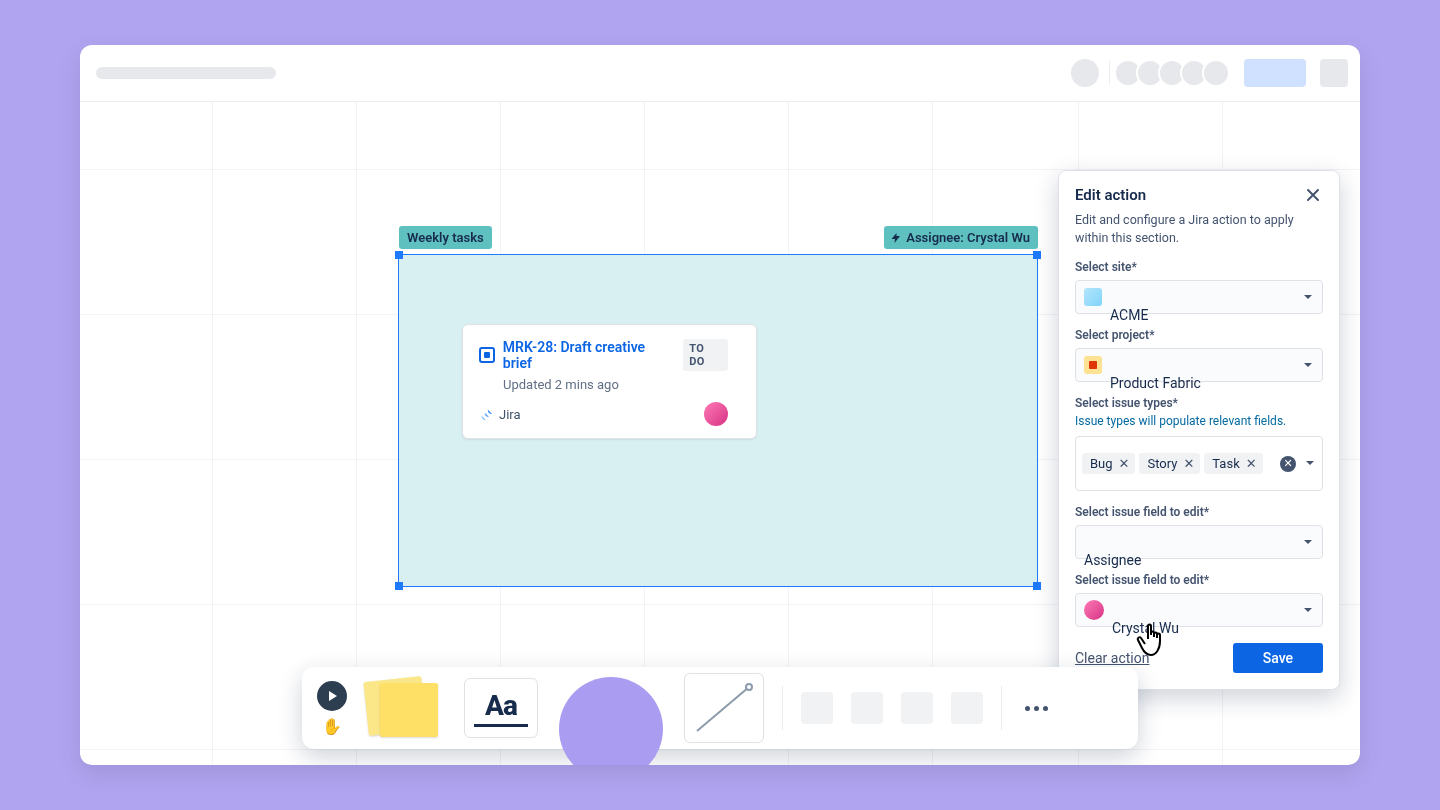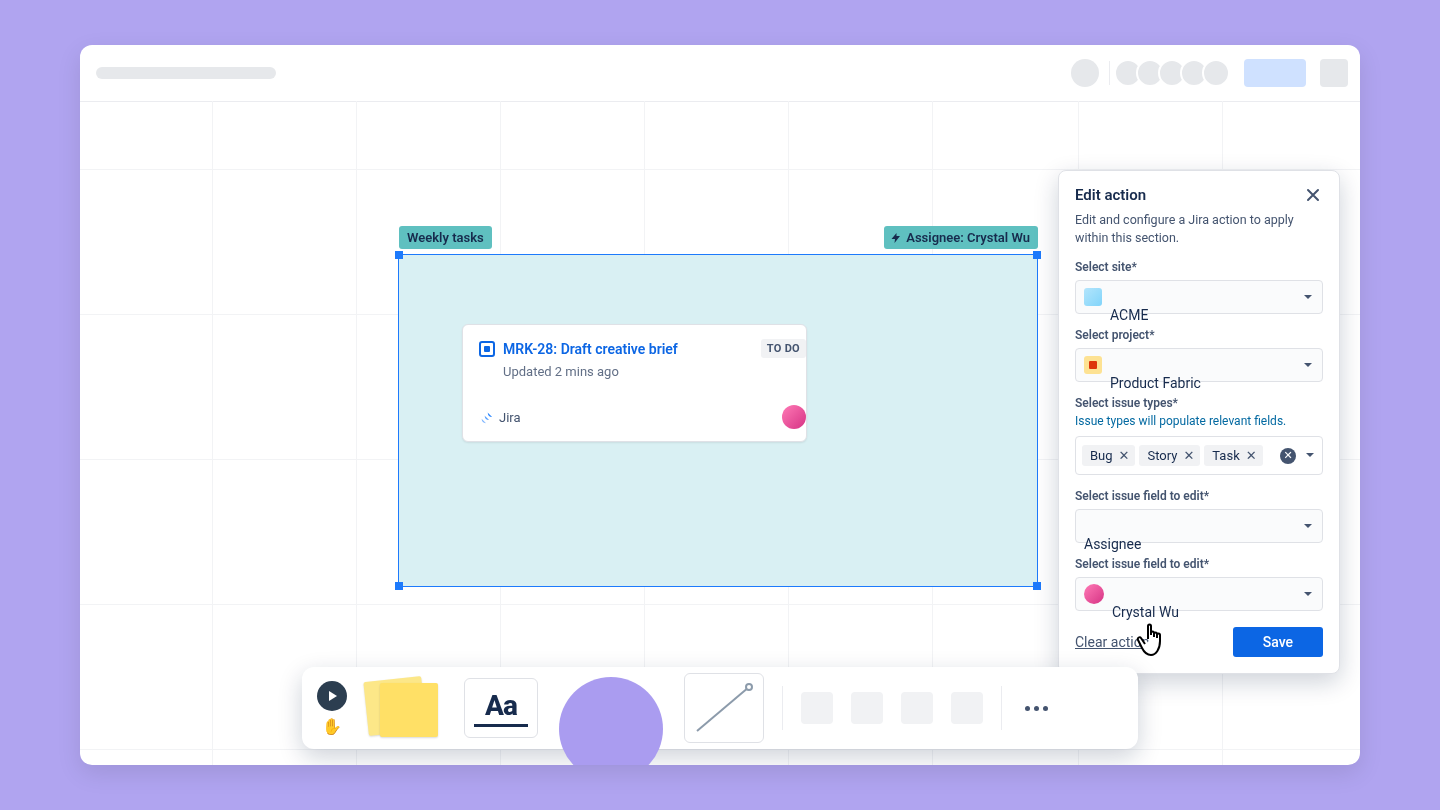--- a/index.html
+++ b/index.html
@@ -17,46 +17,46 @@
 .grid { position:absolute; left:0; top:56px; right:0; bottom:0; }
 .vline, .hline { position:absolute; background:#f2f3f5; }
 .vline { top:0; bottom:0; width:1px; }
 .hline { left:0; right:0; height:1px; }
 .section { position:absolute; left:318px; top:209px; width:640px; height:333px; background:#d9f0f3; border:1.5px solid #1d7afc; }
 .handle { position:absolute; width:8px; height:8px; background:#1d7afc; }
 .h-tl { left:-4px; top:-4px; } .h-tr { right:-4px; top:-4px; } .h-bl { left:-4px; bottom:-4px; } .h-br { right:-4px; bottom:-4px; }
 .label-chip { position:absolute; padding:4px 8px; background:#5fc0c0; color:#172b4d; font-size:13px; font-weight:600; border-radius:3px; }
 .label-left { left:319px; top:181px; }
 .action-chip { position:absolute; right:322px; top:181px; padding:4px 8px 4px 6px; background:#5fc0c0; color:#172b4d; font-size:13px; font-weight:600; border-radius:3px; display:flex; align-items:center; gap:4px; }
-.card { position:absolute; left:382px; top:279px; width:345px; background:#fff; border-radius:6px; border:1px solid #dfe1e6; box-shadow: 0 1px 2px rgba(0,0,0,0.08); padding:14px 0 12px 16px; }
+.card { position:absolute; left:382px; top:279px; width:295px; background:#fff; border-radius:6px; border:1px solid #dfe1e6; box-shadow: 0 1px 2px rgba(0,0,0,0.08); padding:14px 28px 12px 16px; }
 .card-row1 { display:flex; align-items:center; gap:8px; }
 .issue-icon { width:16px; height:16px; border:2px solid #0c66e4; border-radius:3px; position:relative; }
 .issue-icon::after { content:""; position:absolute; inset:3px; background:#0c66e4; border-radius:1px; }
 .card-title { color:#0c66e4; font-weight:600; font-size:14px; }
 .status-lozenge { margin-left:auto; background:#f1f2f4; color:#44546f; font-size:11px; font-weight:700; padding:3px 6px; border-radius:3px; letter-spacing:0.3px; }
 .card-sub { color:#626f86; font-size:13px; margin-top:6px; margin-left:24px; }
-.card-row3 { display:flex; align-items:center; margin-top:26px;justify-content:flex-end; }
+.card-row3 { display:flex; align-items:center; margin-top:10px;justify-content:flex-end; }
 .jira-badge { display:flex; align-items:center; gap:6px; font-size:13px; color:#44546f; }
 .jira-logo { width:14px; height:14px; position:relative; }
 .jira-logo svg { width:14px; height:14px; }
 .card-avatar { margin-left:auto; width:24px; height:24px; border-radius:50%; background: linear-gradient(135deg,#ff7ab6,#d63384); }
 .panel { position:absolute; right:20px; top:125px; width:282px; background:#fff; border-radius:8px; border:1px solid #dfe1e6; box-shadow:0 8px 24px rgba(9,30,66,0.2); padding:14px 16px 16px 16px; }
 .panel-header { display:flex; align-items:center; justify-content:space-between; }
 .panel-title { font-size:15px; font-weight:600; color:#172b4d; }
 .close-btn { width:20px; height:20px; display:flex; align-items:center; justify-content:center; cursor:pointer; color:#44546f; }
 .panel-desc { font-size:12.5px; color:#44546f; margin-top:6px; line-height:1.4; }
 .field-label { font-size:12px; font-weight:600; color:#44546f; margin-top:14px; }
 .field-help { font-size:12px; color:#0369a1; margin-top:4px; }
 .select-box { margin-top:6px; height:34px; border:1px solid #dfe1e6; border-radius:4px; background:#fafbfc; display:flex; align-items:center; padding:0 8px; gap:8px; cursor:pointer; }
 .select-box .chev { margin-left:auto; color:#44546f; }
 .sel-icon { width:18px; height:18px; border-radius:3px; display:flex; align-items:center; justify-content:center; font-size:10px; }
 .sel-icon.site { background:linear-gradient(135deg,#b3e5fc,#81d4fa); }
 .sel-icon.project { background:#fde293; }
 .sel-text { font-size:14px; color:#172b4d;margin-top:36px; }
-.multi-box { margin-top:8px; border:1px solid #dfe1e6; border-radius:4px; background:#fff; display:flex; align-items:center; padding:8px 6px; gap:4px; flex-wrap:wrap; }
+.multi-box { margin-top:8px; border:1px solid #dfe1e6; border-radius:4px; background:#fff; display:flex; align-items:center; padding:16px 6px; gap:4px; flex-wrap:wrap; }
 .tag { background:#f1f2f4; color:#172b4d; font-size:13px; border-radius:3px; padding:3px 4px 3px 8px; display:flex; align-items:center; gap:4px; }
 .tag .x { font-size:13px; color:#44546f; cursor:pointer; padding:0 2px; }
 .multi-box .clr { margin-left:auto; width:16px; height:16px; border-radius:50%; background:#44546f; color:#fff; display:flex; align-items:center; justify-content:center; font-size:11px; cursor:pointer; }
 .multi-box .chev { color:#44546f; margin-left:4px; }
 .person-select .sel-icon { width:20px; height:20px; border-radius:50%; background:linear-gradient(135deg,#ff7ab6,#d63384); }
 .panel-footer { display:flex; align-items:center; justify-content:space-between; margin-top:16px; }
 .clear-link { color:#44546f; font-size:14px; text-decoration:underline; cursor:pointer; }
 .save-btn { background:#0c66e4; color:#fff; border:none; border-radius:3px; padding:7px 30px; font-size:14px; font-weight:500; cursor:pointer; }
 .cursor-hand { position:absolute; right:182px; top:572px; pointer-events:none; }
 .toolbar { position:absolute; left:50%; transform:translateX(-50%); bottom:16px; width:836px; height:82px; background:#fff; border-radius:12px; box-shadow:0 8px 24px rgba(9,30,66,0.2); display:flex; align-items:center; padding:0 14px; gap:18px; }

